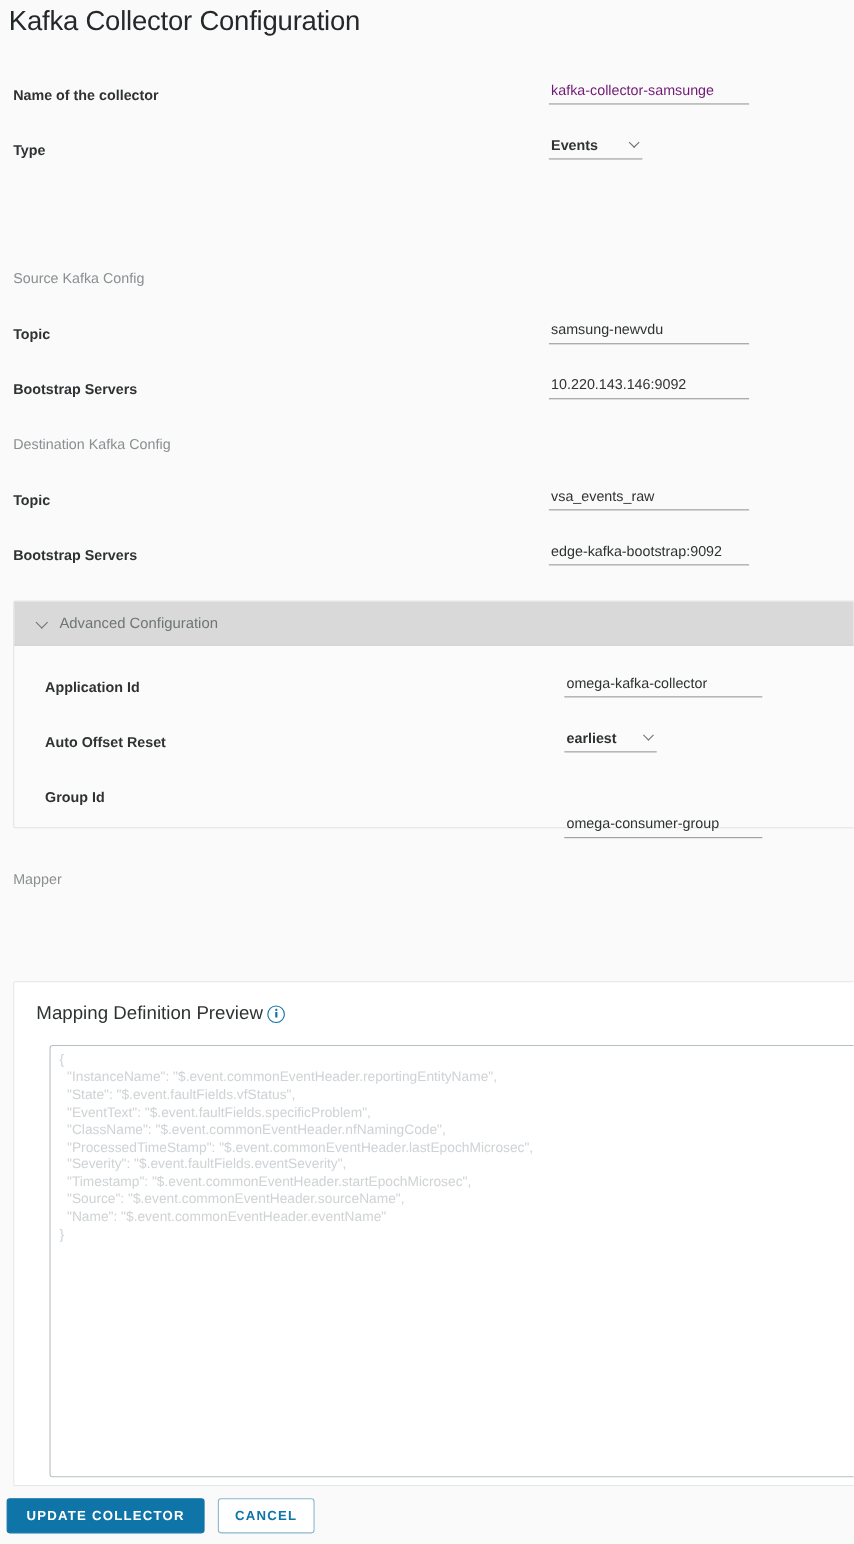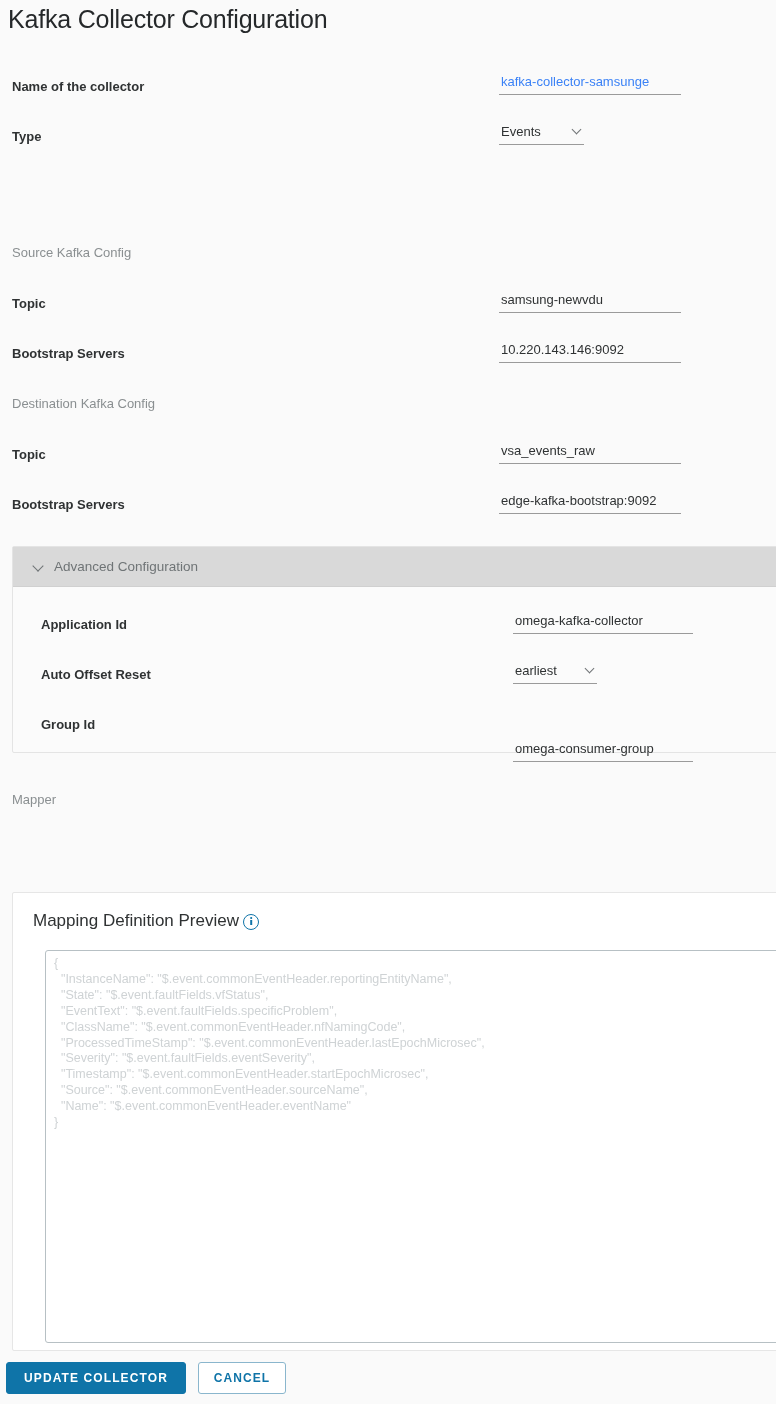--- a/index.html
+++ b/index.html
@@ -111,38 +111,39 @@
     font-family: "Liberation Sans", "DejaVu Sans", sans-serif;
     font-size: 13px;
     color: #2f3233;
     padding: 0 2px 4px 2px;
     height: 22px;
     line-height: 18px;
     outline: none;
     white-space: nowrap;
     overflow: hidden;
   }
-  .field.disabled-text { color: #3b82f6; }
+  .field.disabled-text { color: #701a75; }
 
   .select-field {
     position: absolute;
     border: 0;
     border-bottom: 1px solid #9a9a9a;
     background: transparent;
     font-size: 13px;
     color: #2f3233;
     height: 22px;
     line-height: 18px;
     padding: 0 2px 4px 2px;
     display: flex;
     align-items: center;
     justify-content: space-between;
     gap: 10px;
     white-space: nowrap;
     cursor: pointer;
+    font-weight: bold;
   }
   .chev {
     width: 9px;
     height: 9px;
     flex: 0 0 auto;
     position: relative;
     top: -2px;
   }
   .chev::before {
     content: "";

